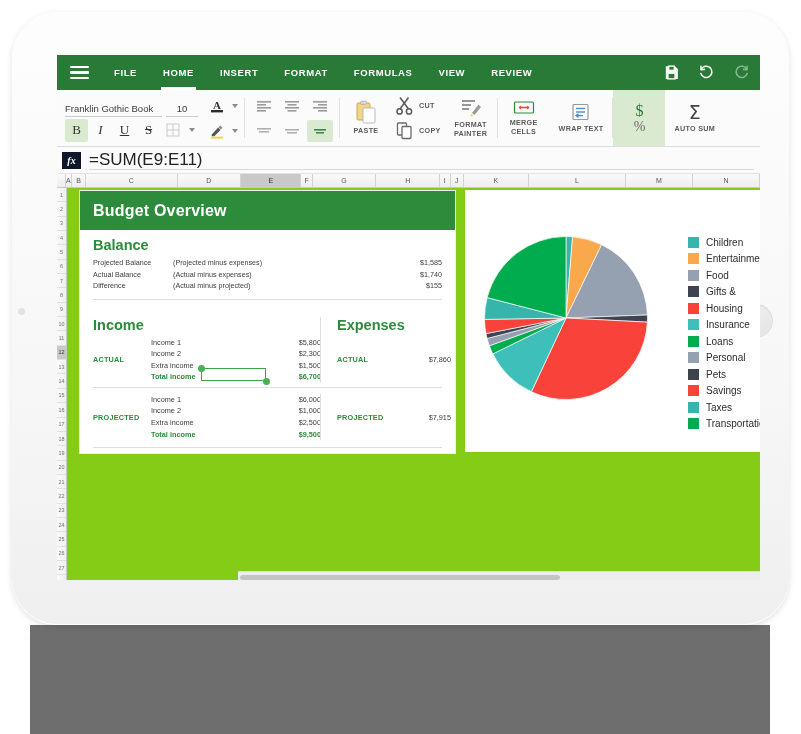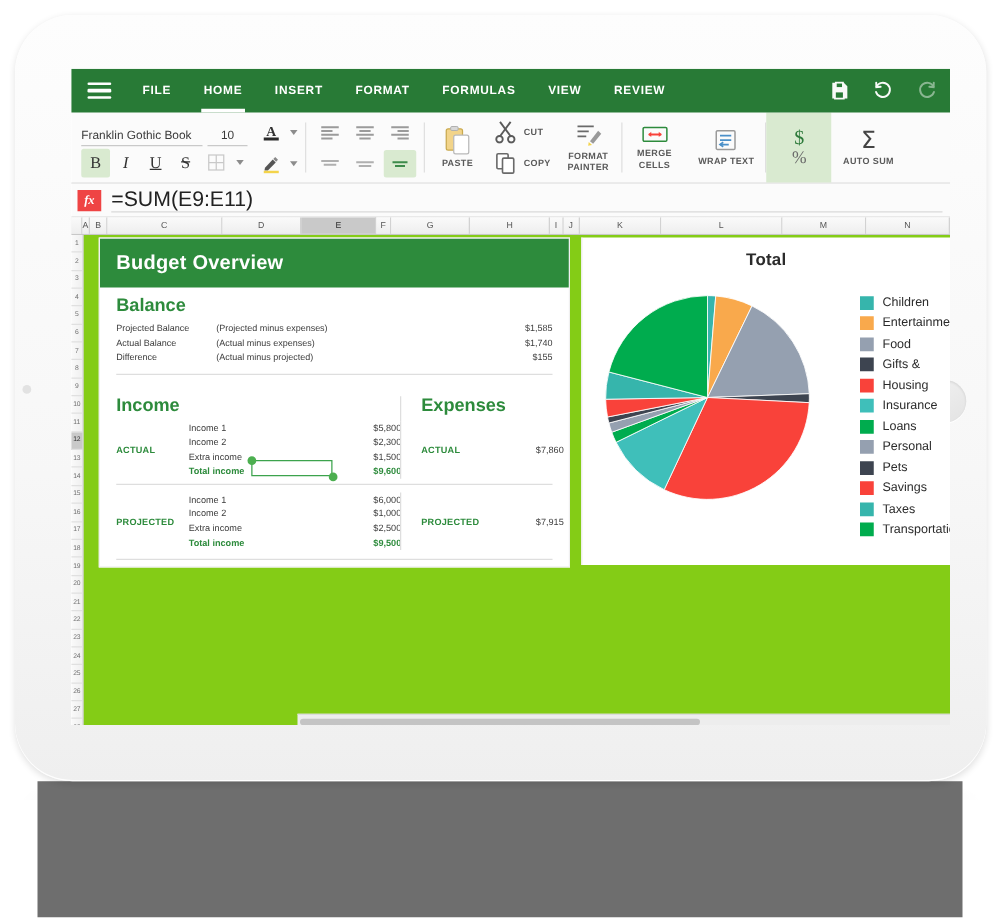--- a/index.html
+++ b/index.html
@@ -111,21 +111,21 @@
     text-align:center;line-height:8.5px;margin-top:3px;}
   .cmd-stack{display:flex;flex-direction:column;justify-content:center;padding:0 4px;}
   .cut-row{display:flex;align-items:center;gap:6px;height:25px;cursor:pointer;text-align:right;}
   .cut-row .lbl{font-size:7.2px;font-weight:bold;color:#5a5a5a;letter-spacing:.3px;}
   .cmd.hl{background:#d9ead0;}
 
   
   .fxbar{height:26px;background:#fbfbfb;display:flex;align-items:center;
     border-bottom:1px solid #e3e3e3;padding-left:5px;}
   .fx-badge{
-    width:19px;height:17px;background:#ef4444;color:#fff;font-size:10px;
+    width:19px;height:17px;background:#0f172a;color:#fff;font-size:10px;
     font-style:italic;font-weight:bold;display:flex;align-items:center;justify-content:center;
     font-family:"Liberation Serif","DejaVu Serif",serif;
   }
   .fx-input{
     flex:1;margin-left:8px;margin-right:6px;font-size:17px;color:#222;
     border-bottom:1px solid #dadada;height:19px;line-height:19px;
   }
 
   
   .colhdr{height:13px;display:flex;background:#f1f1f1;border-bottom:1px solid #c8c8c8;}
@@ -537,21 +537,21 @@
                     <div class="ln">
                       <span class="n">Income 2</span>
                       <span class="v">$2,300</span>
                     </div>
                     <div class="ln">
                       <span class="n">Extra income</span>
                       <span class="v">$1,500</span>
                     </div>
                     <div class="ln tot">
                       <span class="n">Total income</span>
-                      <span class="v">$9,600</span>
+                      <span class="v">$6,700</span>
                     </div>
                   </div>
                   <div class="sel-box" style="left:108px;top:31px;width:65px;height:13px;"></div>
                   <div class="handle" style="left:105px;top:28px;"></div>
                   <div class="handle" style="left:170px;top:41px;"></div>
                 </div>
               </div>
               <div class="ie-div"></div>
               <div class="ie-right" style="display:flex;align-items:center;">
                 <div class="exp-row" style="width:100%;">
@@ -593,21 +593,20 @@
                   <span class="exp-tag">PROJECTED</span>
                   <span class="exp-val">$7,915</span>
                 </div>
               </div>
             </div>
 
             <div class="rule" style="margin-top:7px;"></div>
           </div>
 
           <div class="chart">
-            <div class="chart-title">Total</div>
             <div class="pie-holder">
               <svg id="pie-svg" viewBox="0 0 200 200" width="168" height="168">
                   <path d="M100,100 L100,3 A97,97 0 0 1 107.85550364060981,3.3186105677397393 Z" fill="#36b5ac" stroke="#ffffff" stroke-width="0.8"></path>
                   <path d="M100,100 L107.85550364060981,3.3186105677397393 A97,97 0 0 1 142.42380457340747,12.769152213696032 Z" fill="#f9a94c" stroke="#ffffff" stroke-width="0.8"></path>
                   <path d="M100,100 L142.42380457340747,12.769152213696032 A97,97 0 0 1 196.93304068762095,96.39644300003128 Z" fill="#95a0b0" stroke="#ffffff" stroke-width="0.8"></path>
                   <path d="M100,100 L196.93304068762095,96.39644300003128 A97,97 0 0 1 196.8755011955921,104.91296937735514 Z" fill="#3d4450" stroke="#ffffff" stroke-width="0.8"></path>
                   <path d="M100,100 L196.8755011955921,104.91296937735514 A97,97 0 0 1 58.75871534554284,187.79610720328117 Z" fill="#f9423a" stroke="#ffffff" stroke-width="0.8"></path>
                   <path d="M100,100 L58.75871534554284,187.79610720328117 A97,97 0 0 1 12.912959661638055,142.71823270109053 Z" fill="#3fbfba" stroke="#ffffff" stroke-width="0.8"></path>
                   <path d="M100,100 L12.912959661638055,142.71823270109053 A97,97 0 0 1 8.812516826958088,133.07329606444148 Z" fill="#00ac4e" stroke="#ffffff" stroke-width="0.8"></path>
                   <path d="M100,100 L8.812516826958088,133.07329606444148 A97,97 0 0 1 6.09651946997819,124.31329562909592 Z" fill="#95a0b0" stroke="#ffffff" stroke-width="0.8"></path>

